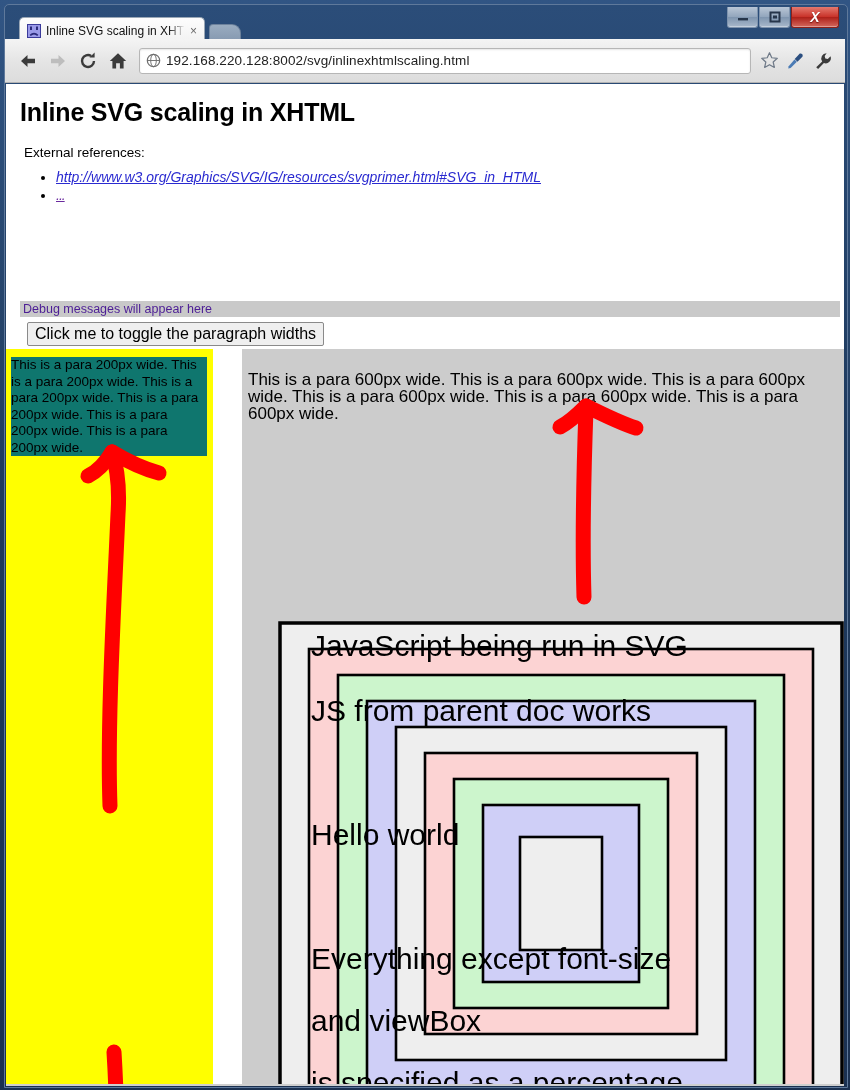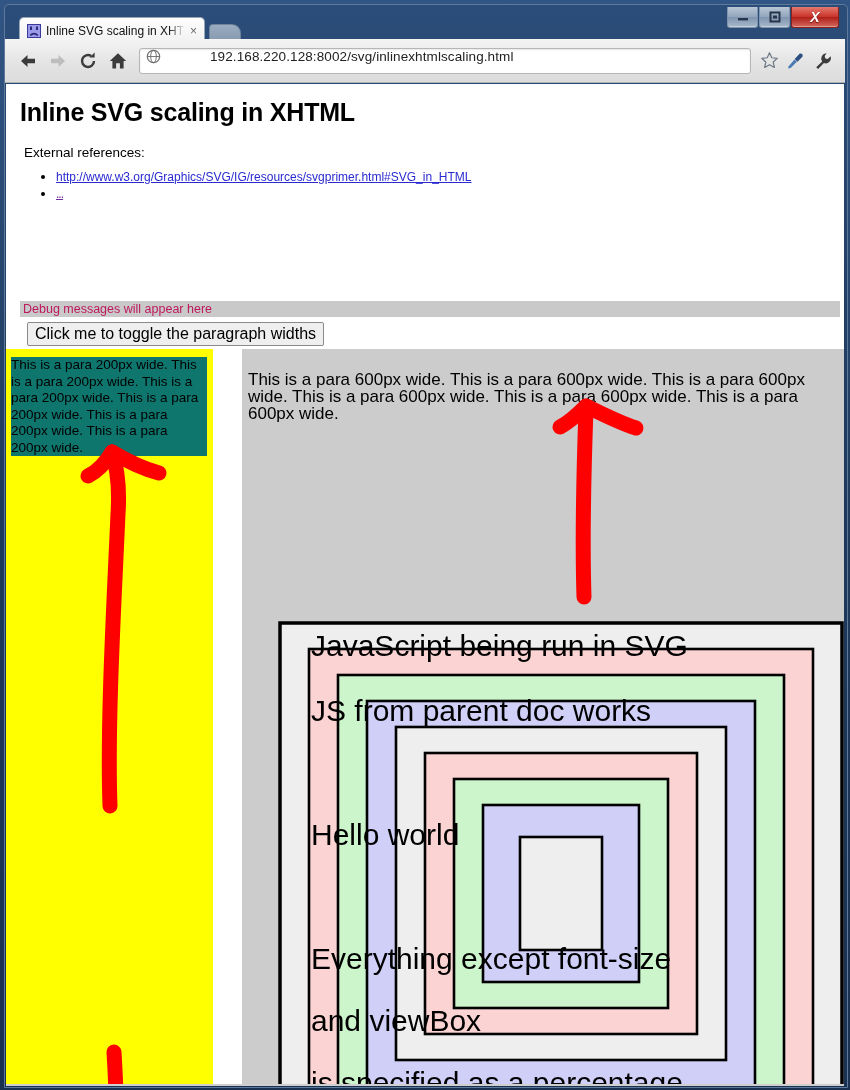--- a/index.html
+++ b/index.html
@@ -77,48 +77,47 @@
     position:absolute;left:5px;top:39px;width:840px;height:44px;
     background:linear-gradient(180deg,#f4f4f4 0%,#e4e4e4 55%,#dcdcdc 100%);
     border-bottom:1px solid #b3b3b3;
     display:flex;align-items:center;box-sizing:border-box;
   }
   .tbtn{width:30px;height:30px;display:flex;align-items:center;justify-content:center;}
   #nav-back{margin-left:8px;}
   #urlbar{
     flex:1 1 auto;height:26px;margin:0 6px 0 6px;
     background:#fff;border:1px solid #b6b6b6;border-radius:3px;
-    display:flex;align-items:flex-start;padding:0 6px;box-sizing:border-box;
+    display:flex;align-items:center;padding:0 6px;box-sizing:border-box;
     box-shadow:inset 0 1px 2px rgba(0,0,0,.10);
-    gap:44px;
   }
   #url-text{font-size:13.5px;color:#222;margin-left:5px;letter-spacing:.1px;}
   #star-btn{width:24px;height:24px;display:flex;align-items:center;justify-content:center;}
   .tb-right{width:28px;height:28px;display:flex;align-items:center;justify-content:center;}
 
   
   #viewport{
     position:absolute;left:6px;top:84px;width:838px;height:1000px;
     background:#fff;overflow:hidden;
   }
   #page{position:absolute;left:0;top:0;width:838px;height:1000px;}
 
   h1#page-title{
     margin:14px 0 0 14px;font-size:25px;font-weight:bold;color:#000;
     letter-spacing:-.2px;
   }
   #ext-label{margin:18px 0 0 18px;font-size:13.5px;color:#000;}
   ul#ref-list{margin:9px 0 0 0;padding-left:50px;font-size:13.5px;}
   ul#ref-list li{margin:2px 0;}
-  ul#ref-list a{color:#2a2ad0;text-decoration:underline;font-size:12px;}
+  ul#ref-list a{color:#2a2ad0;text-decoration:underline;font-size:14px;font-style:italic;}
   ul#ref-list li:nth-child(2) a{color:#6a2a9e;letter-spacing:-1px;}
 
   #debugbar{
     position:absolute;left:14px;top:217px;width:820px;height:16px;
-    background:#c9c9c9;font-size:12.5px;color:#be185d;padding-left:3px;
+    background:#c9c9c9;font-size:12.5px;color:#4c1d95;padding-left:3px;
     line-height:16px;box-sizing:border-box;
   }
   #toggle-btn{
     position:absolute;left:21px;top:238px;
     font-family:"Liberation Sans",sans-serif;font-size:16px;
     padding:2px 7px;background:#efefef;
     border:1px solid #8a8a8a;border-radius:2px;color:#000;
   }
 
   

